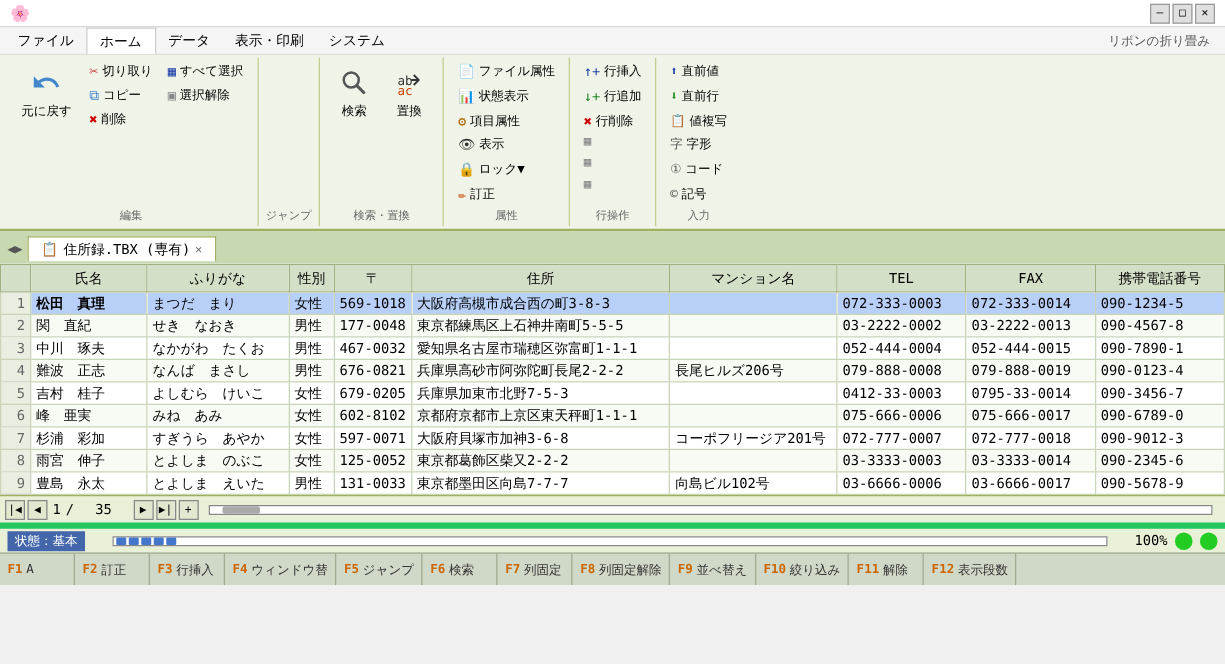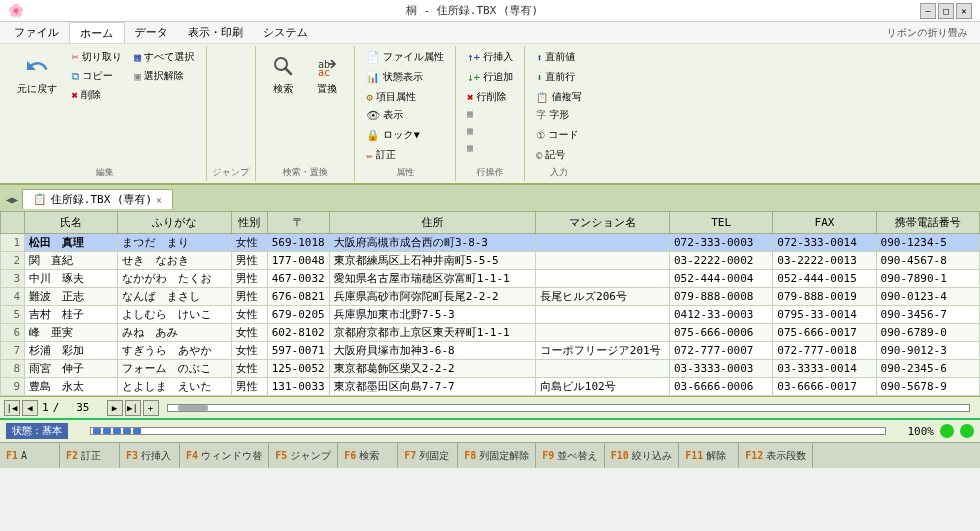--- a/index.html
+++ b/index.html
@@ -43,21 +43,21 @@
     .data-table { width: 100%; border-collapse: collapse; font-size: 11px; }
     .data-table th { background: #d4dfc8; border: 1px solid #a0b080; padding: 2px 4px; text-align: center; font-weight: normal; white-space: nowrap; position: sticky; top: 0; }
     .data-table td { border: 1px solid #c8d4b8; padding: 1px 4px; white-space: nowrap; overflow: hidden; max-width: 150px; text-overflow: ellipsis; }
     .data-table tr:nth-child(even) { background: #f8faf4; }
     .data-table tr:first-child td { background: #e8f0dc; }
     .data-table tr.selected td { background: #b8d0f8; }
     .row-num { text-align: right; color: #666; width: 24px; background: #e8eee0 !important; }
     .col-header-row th { height: 22px; }
 
     
-    .status-bar { background: #e8f0d8; border-top: 2px solid #22c55e; height: 24px; display: flex; align-items: center; padding: 0 6px; gap: 18px; font-size: 11px; }
+    .status-bar { background: #e8f0d8; border-top: 5px solid #22c55e; height: 24px; display: flex; align-items: center; padding: 0 6px; gap: 18px; font-size: 11px; }
     .status-mode { background: #4466aa; color: white; padding: 1px 6px; font-size: 10px; }
     .nav-btn { width: 16px; height: 16px; border: 1px solid #888; background: #e0e8d0; display: flex; align-items: center; justify-content: center; cursor: pointer; font-size: 9px; }
     .progress-dots { display: flex; gap: 2px; padding: 1px 2px; }
     .progress-dot { width: 8px; height: 6px; background: #4477cc; border-radius: 1px; }
     .status-right { margin-left: auto; display: flex; align-items: center; gap: 6px; }
     .zoom-pct { font-size: 11px; }
     .status-circle { width: 14px; height: 14px; border-radius: 50%; }
 
     
     .fkey-bar { background: #d0d8c8; border-top: 1px solid #a0aa90; height: 26px; display: flex; align-items: stretch; }
@@ -68,21 +68,20 @@
     
     .table-nav { background: #e8f0d8; height: 22px; display: flex; align-items: center; padding: 0 4px; gap: 2px; border-top: 1px solid #a0b060; }
   </style>
 </head>
 <body>
 
 <div class="title-bar">
   <div style="display:flex;gap:4px;align-items:center;">
     <span style="font-size:13px;">🌸</span>
   </div>
-  <div class="title-bar-title">桐 - 住所録.TBX (専有)</div>
   <div class="title-bar-controls">
     <div class="title-btn">—</div>
     <div class="title-btn">□</div>
     <div class="title-btn">✕</div>
   </div>
 </div>
 
 <div class="menu-bar">
   <div class="menu-item">ファイル</div>
   <div class="menu-item active">ホーム</div>
@@ -370,21 +369,21 @@
           <td>597-0071</td>
           <td>大阪府貝塚市加神3-6-8</td>
           <td>コーポフリージア201号</td>
           <td>072-777-0007</td>
           <td>072-777-0018</td>
           <td>090-9012-3</td>
         </tr>
         <tr>
           <td class="row-num">8</td>
           <td>雨宮　伸子</td>
-          <td>フォーム　のぶこ</td>
+          <td>とよしま　のぶこ</td>
           <td>女性</td>
           <td>125-0052</td>
           <td>東京都葛飾区柴又2-2-2</td>
           <td></td>
           <td>03-3333-0003</td>
           <td>03-3333-0014</td>
           <td>090-2345-6</td>
         </tr>
         <tr>
           <td class="row-num">9</td>

